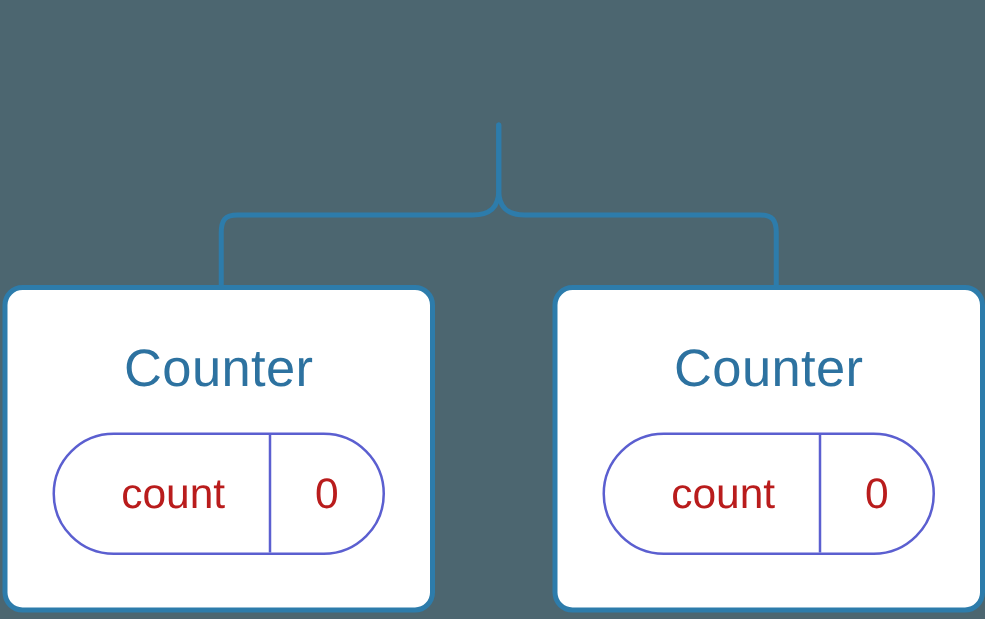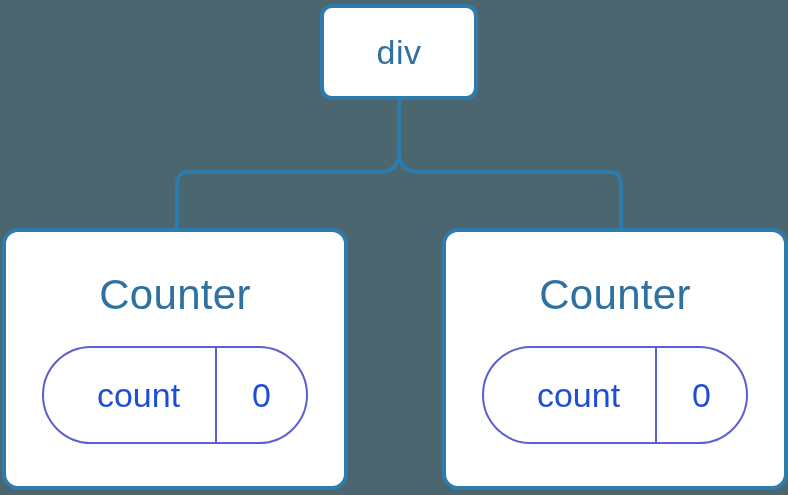--- a/index.html
+++ b/index.html
@@ -79,21 +79,21 @@
     box-sizing: border-box;
     display: flex;
     align-items: stretch;
     background: transparent;
   }
   .state-key,
   .state-value {
     display: flex;
     align-items: center;
     justify-content: center;
-    color: #1d4ed8;
+    color: #b91c1c;
     font-size: 34px;
     line-height: 1;
     box-sizing: border-box;
   }
   .state-key {
     flex: 0 0 173px;
     padding-left: 18px;
     border-right: 2px solid #5b5fd0;
   }
   .state-value {
@@ -112,23 +112,20 @@
              L190 172
              C180 172 177 176 177 186
              L177 228" stroke="#2d7cab" stroke-width="4" fill="none" stroke-linecap="round" stroke-linejoin="round"></path>
     <path d="M399 100 L399 152
              C399 166 406 172 420 172
              L608 172
              C618 172 621 176 621 186
              L621 228" stroke="#2d7cab" stroke-width="4" fill="none" stroke-linecap="round" stroke-linejoin="round"></path>
   </svg>
 
-  <div class="node node-root">
-    <span class="node-title">div</span>
-  </div>
 
   <div class="node node-child node-child-left">
     <span class="node-title">Counter</span>
     <div class="state-pill">
       <span class="state-key">count</span>
       <span class="state-value">0</span>
     </div>
   </div>
 
   <div class="node node-child node-child-right">

